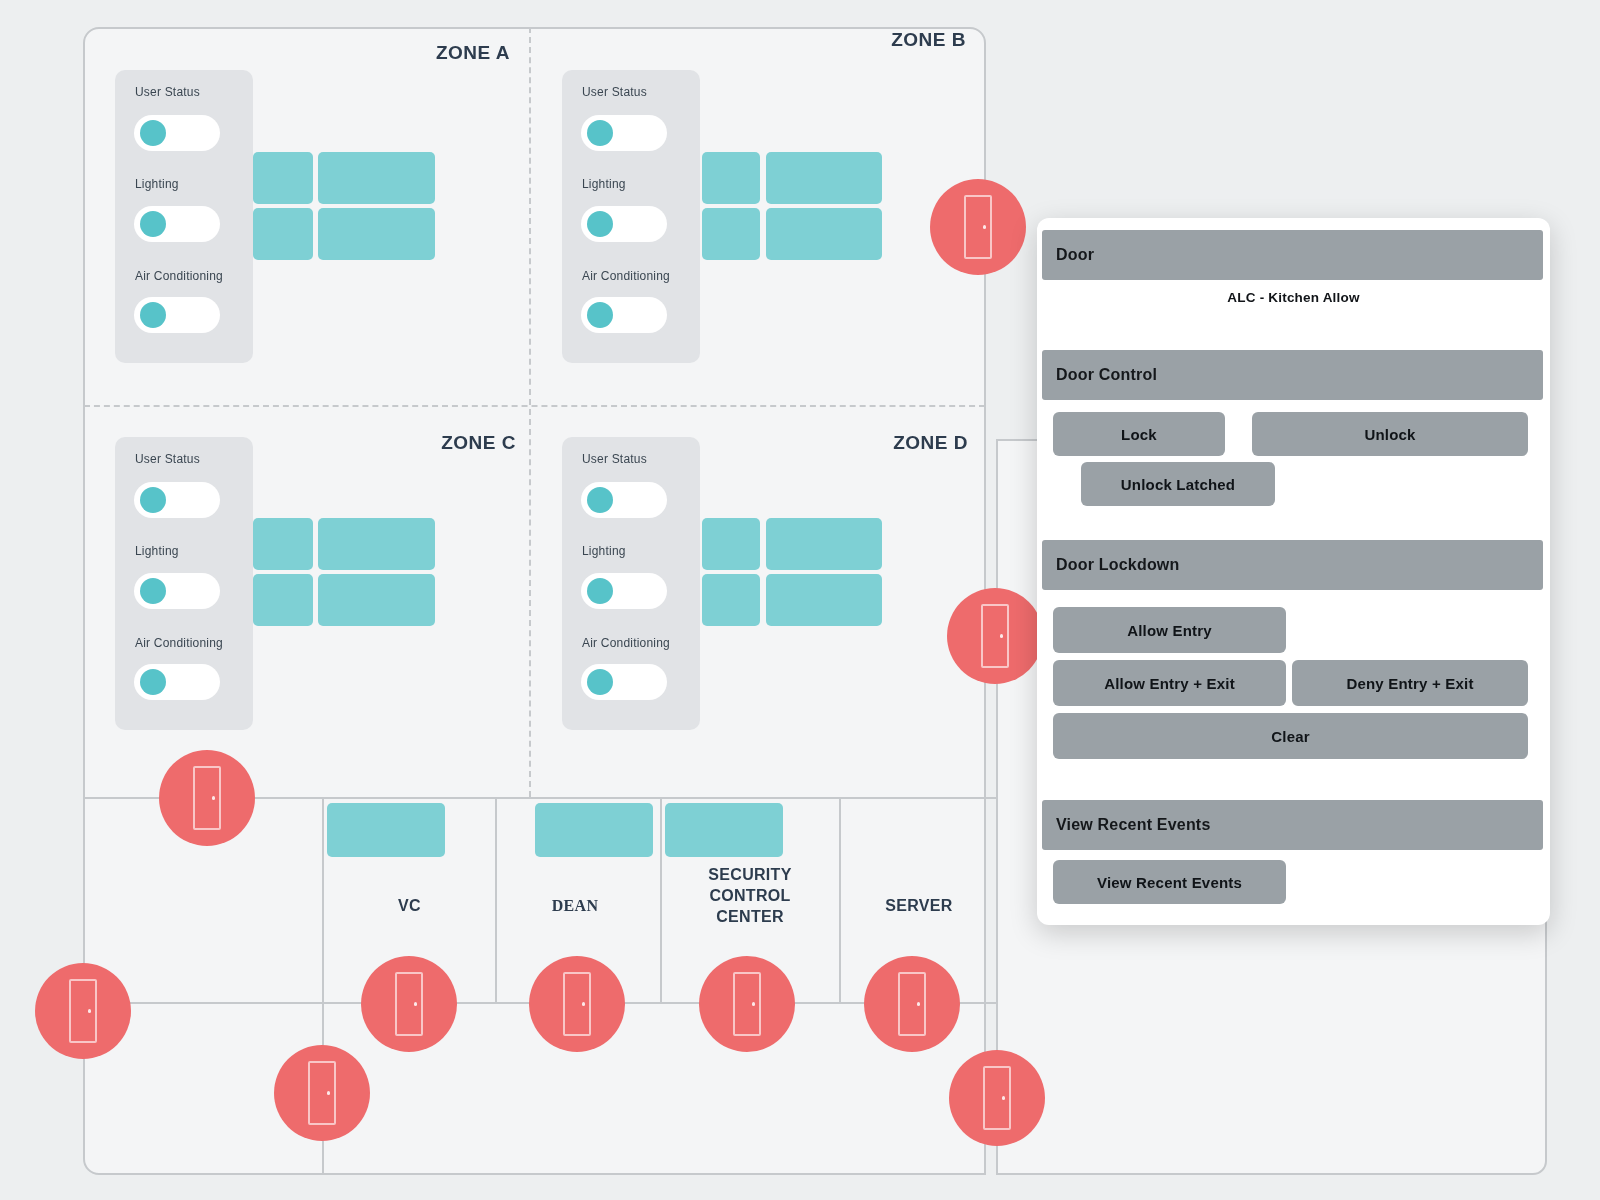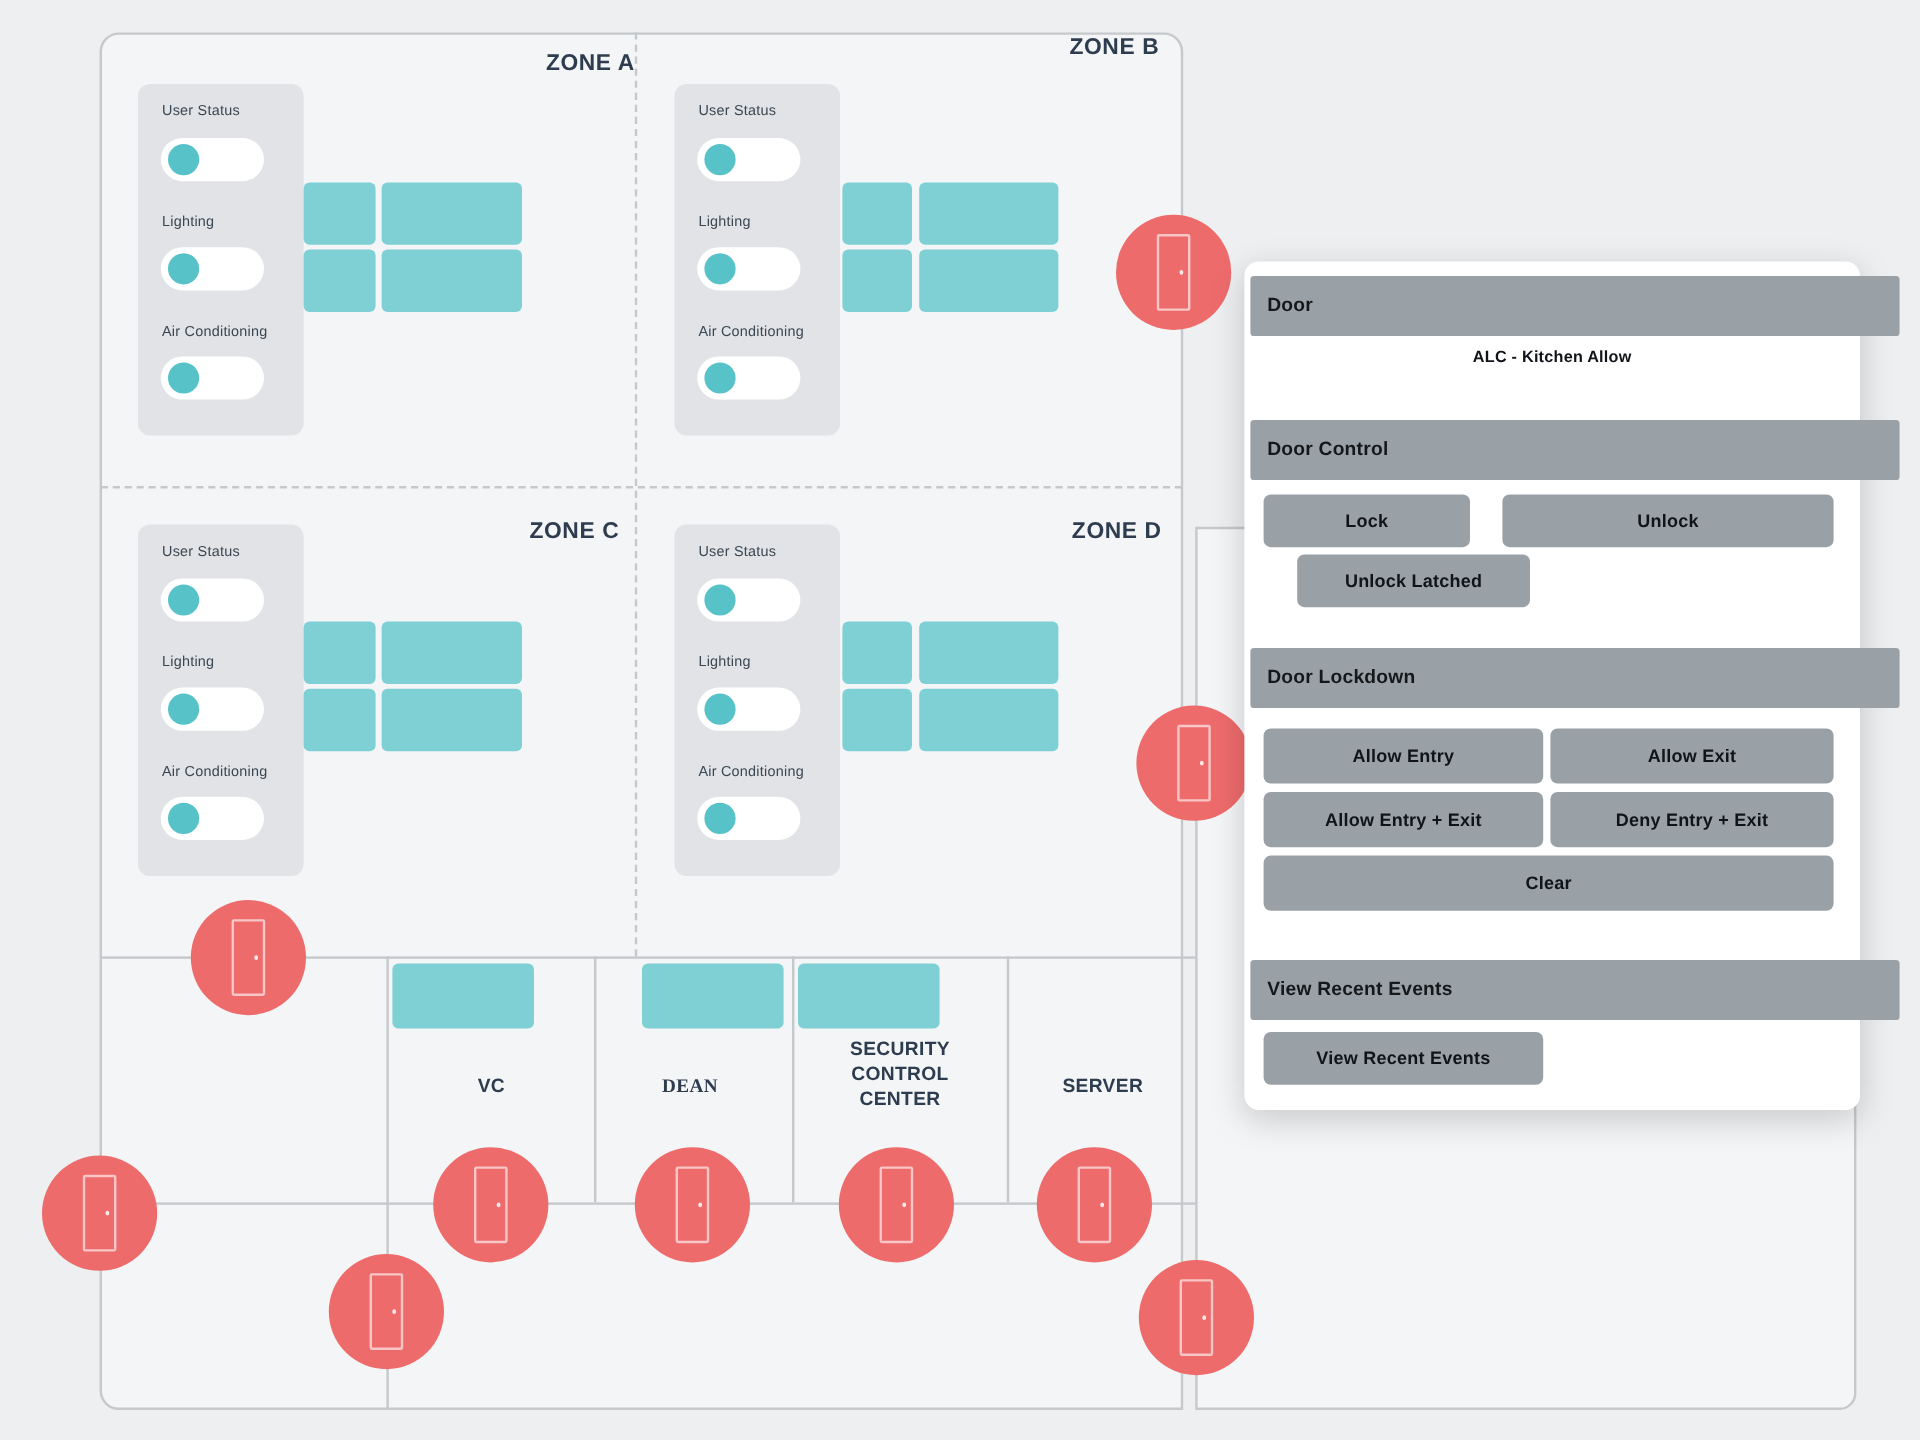--- a/index.html
+++ b/index.html
@@ -30,21 +30,21 @@
   .room-label{position:absolute;color:#2d3c4e;font-size:16px;font-weight:bold;letter-spacing:.3px;text-align:center;line-height:21px;}
 
   
   .door{position:absolute;width:96px;height:96px;border-radius:50%;background:#ee6b6c;display:flex;align-items:center;justify-content:center;cursor:pointer;}
   .door .leaf{position:relative;width:28px;height:64px;border:2.5px solid rgba(255,255,255,0.62);border-radius:2px;box-sizing:border-box;}
   .door .knob-dot{position:absolute;right:4px;top:50%;margin-top:-2px;width:3.5px;height:3.5px;border-radius:50%;background:rgba(255,255,255,0.85);}
 
   
   .popup{position:absolute;left:1037px;top:218px;width:513px;height:707px;background:#ffffff;border-radius:12px;
          box-shadow:0 8px 28px rgba(0,0,0,0.18);}
-  .pop-header{position:absolute;left:5px;width:541px;height:50px;background:#9aa1a6;border-radius:3px;
+  .pop-header{position:absolute;left:5px;width:501px;height:50px;background:#9aa1a6;border-radius:3px;
               color:#15181b;font-size:16px;font-weight:600;line-height:50px;padding-left:14px;box-sizing:border-box;letter-spacing:.2px;}
   .pop-title{position:absolute;left:0;width:100%;text-align:center;color:#111418;font-size:13.5px;font-weight:bold;letter-spacing:.2px;}
   .pop-btn{position:absolute;background:#9aa1a6;border:none;border-radius:6px;color:#101418;font-size:15px;font-weight:bold;
            font-family:"Liberation Sans","DejaVu Sans",sans-serif;text-align:center;cursor:pointer;letter-spacing:.2px;}
 </style>
 </head>
 <body>
 
 <div id="stage">
 
@@ -53,21 +53,21 @@
 
   <div class="wall-dashed-v" style="left:529px;top:27px;height:770px;"></div>
   <div class="wall-dashed-h" style="left:84px;top:405px;width:901px;"></div>
   <div class="wall" style="left:84px;top:797px;width:913px;height:2px;"></div>
   <div class="wall" style="left:84px;top:1002px;width:913px;height:2px;"></div>
   <div class="wall" style="left:322px;top:797px;width:2px;height:377px;"></div>
   <div class="wall" style="left:495px;top:797px;width:2px;height:205px;"></div>
   <div class="wall" style="left:660px;top:797px;width:2px;height:205px;"></div>
   <div class="wall" style="left:839px;top:797px;width:2px;height:205px;"></div>
 
-  <div class="zone-label" style="left:315px;top:42px;width:214px;">ZONE A</div>
+  <div class="zone-label" style="left:296px;top:42px;width:214px;">ZONE A</div>
   <div class="zone-label" style="left:752px;top:29px;width:214px;">ZONE B</div>
   <div class="zone-label" style="left:302px;top:432px;width:214px;">ZONE C</div>
   <div class="zone-label" style="left:754px;top:432px;width:214px;">ZONE D</div>
 
   <div class="panel" style="left:115px;top:70px;">
     <div class="grp-label" style="top:15px;">User Status</div>
     <div class="toggle" style="top:45px;">
         <div class="knob"></div>
       </div>
     <div class="grp-label" style="top:107px;">Lighting</div>
@@ -209,21 +209,20 @@
     <div class="pop-header" style="top:12px;">Door</div>
     <div class="pop-title" style="top:72px;">ALC - Kitchen Allow</div>
 
     <div class="pop-header" style="top:132px;">Door Control</div>
     <button class="pop-btn" style="left:16px;top:194px;width:172px;height:44px;">Lock</button>
     <button class="pop-btn" style="left:215px;top:194px;width:276px;height:44px;">Unlock</button>
     <button class="pop-btn" style="left:16px;top:244px;width:194px;height:44px;margin-left:28px;">Unlock Latched</button>
 
     <div class="pop-header" style="top:322px;">Door Lockdown</div>
     <button class="pop-btn" style="left:16px;top:389px;width:233px;height:46px;">Allow Entry</button>
-    <button class="pop-btn" style="left:255px;top:389px;width:236px;height:46px;">Allow Exit</button>
     <button class="pop-btn" style="left:16px;top:442px;width:233px;height:46px;">Allow Entry + Exit</button>
     <button class="pop-btn" style="left:255px;top:442px;width:236px;height:46px;">Deny Entry + Exit</button>
     <button class="pop-btn" style="left:16px;top:495px;width:475px;height:46px;">Clear</button>
 
     <div class="pop-header" style="top:582px;">View Recent Events</div>
     <button class="pop-btn" style="left:16px;top:642px;width:233px;height:44px;">View Recent Events</button>
   </div>
 
 </div>
 

